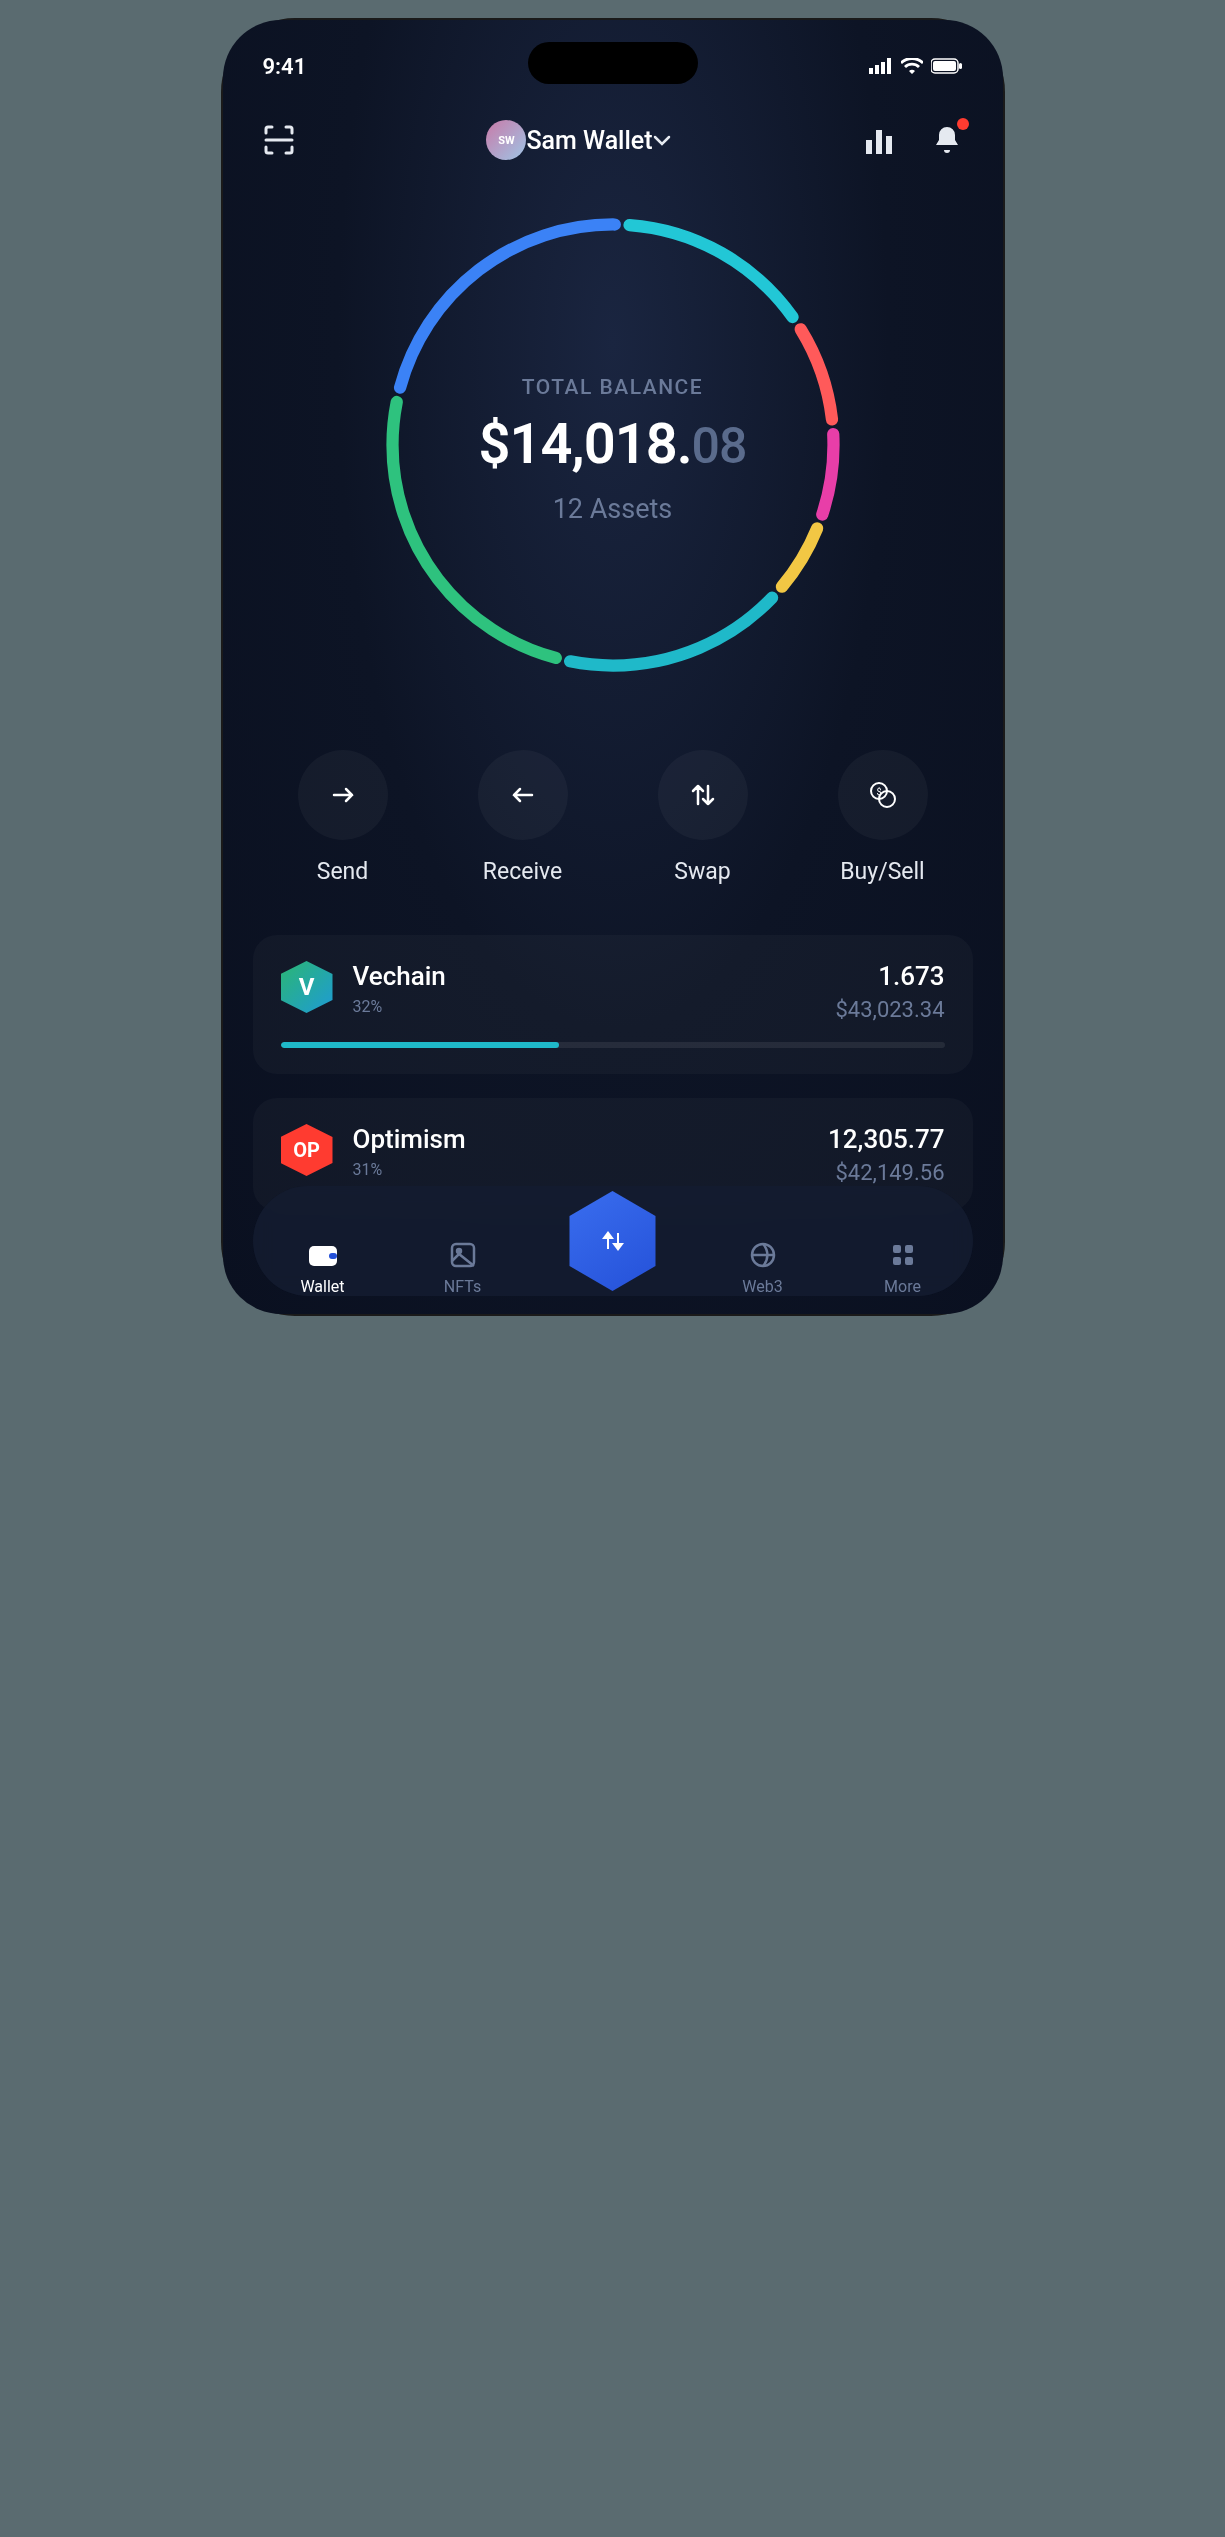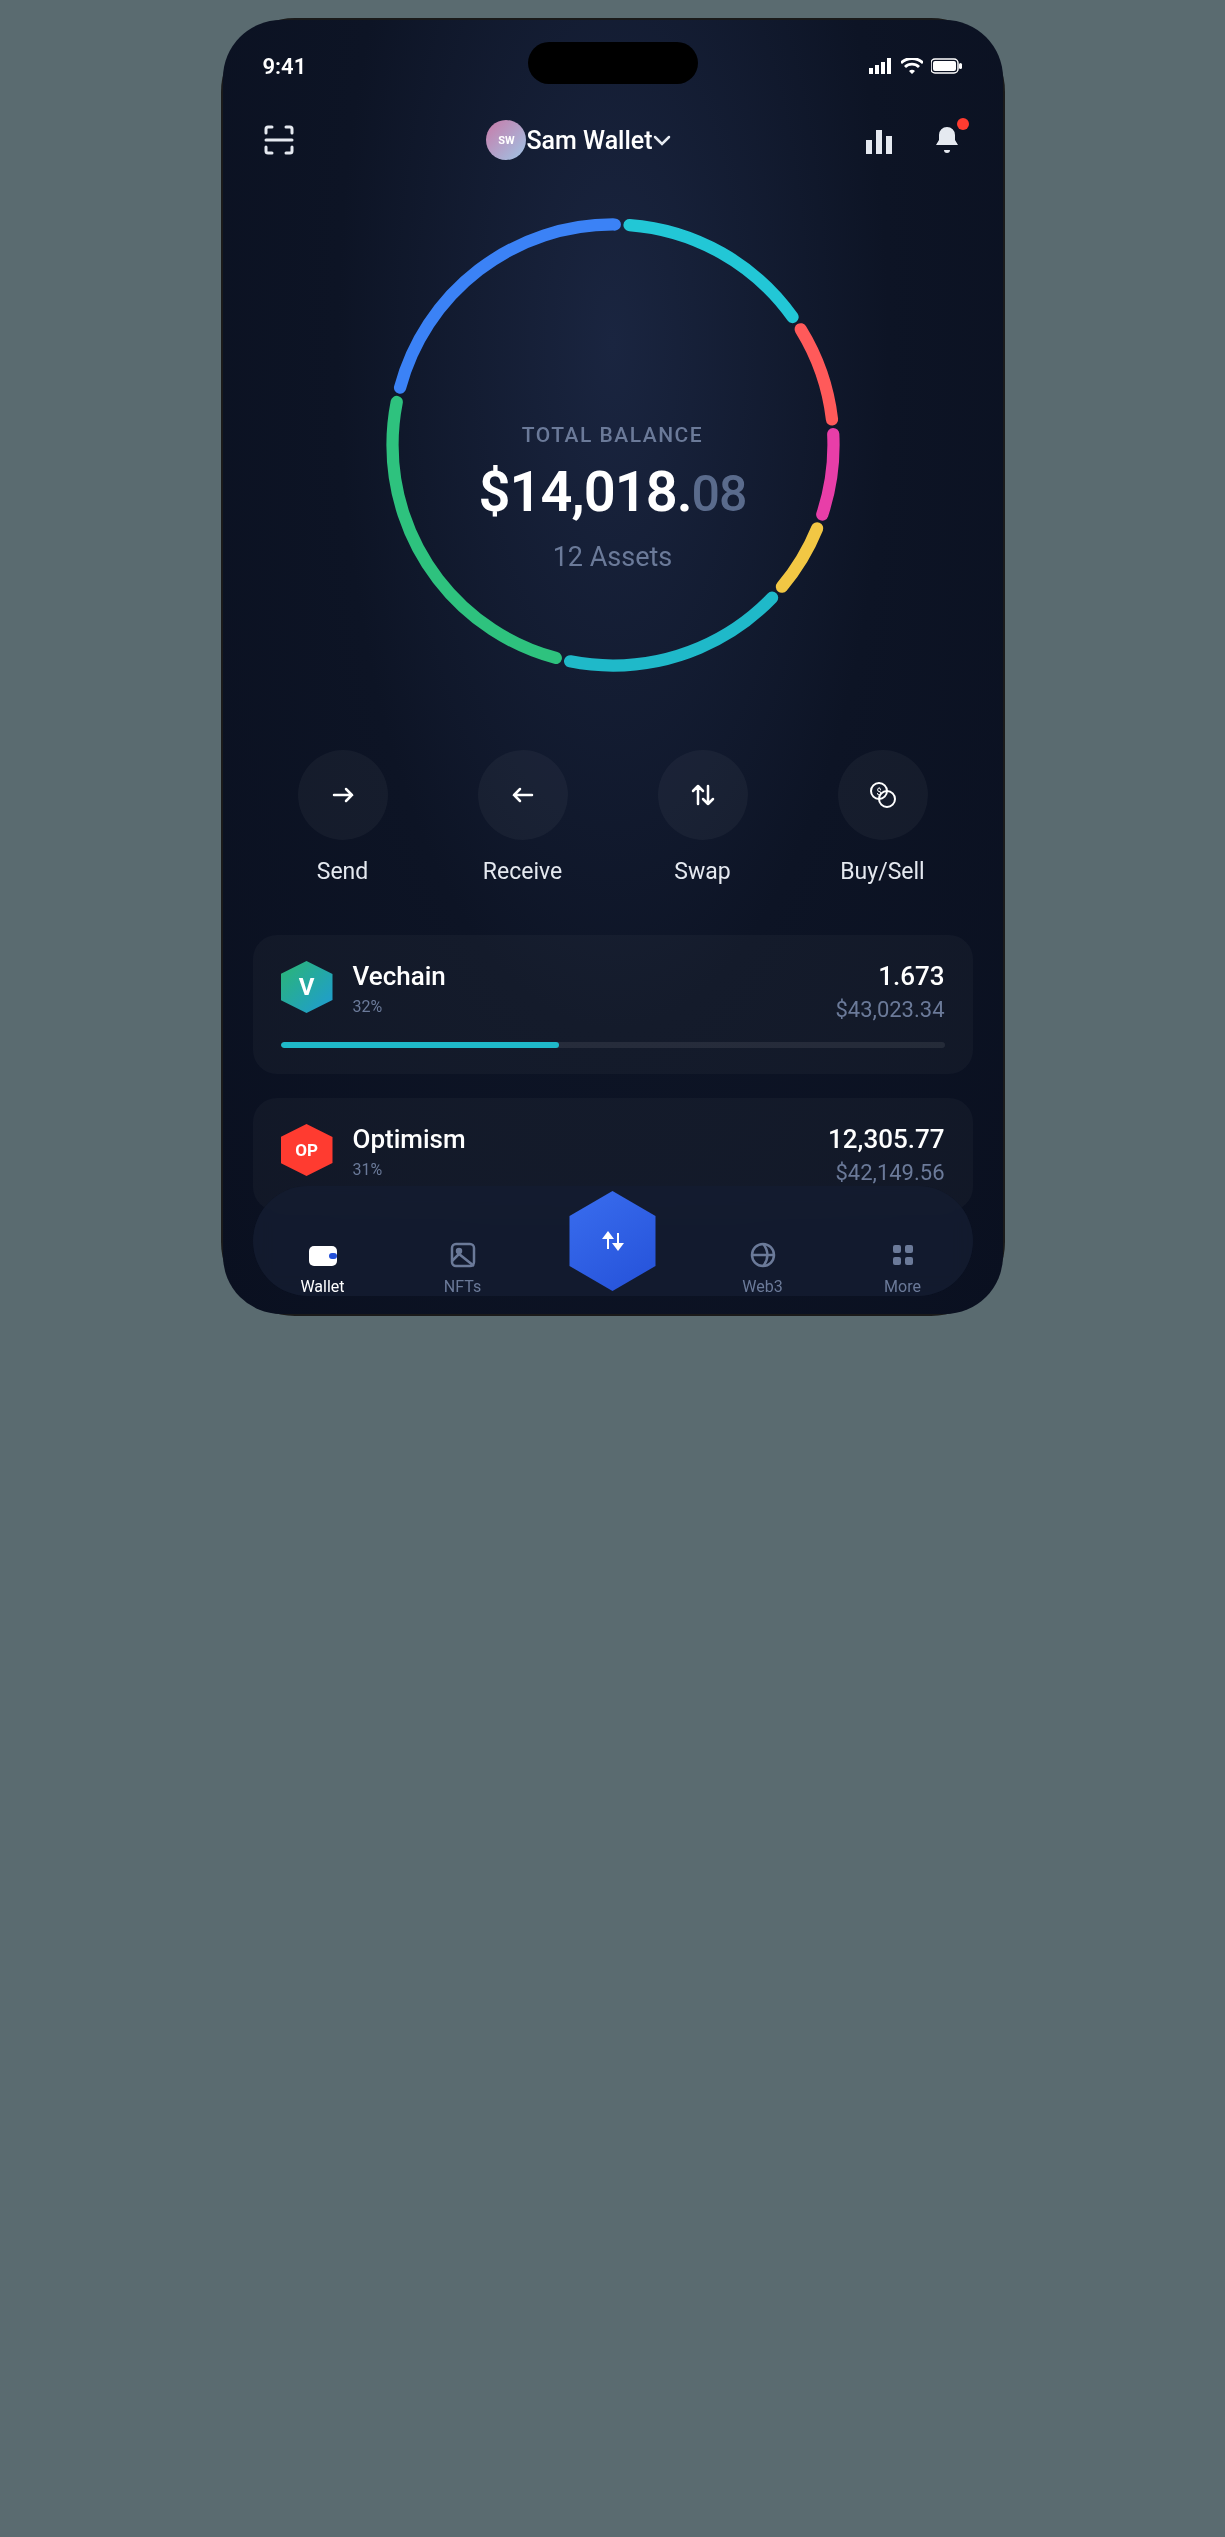--- a/index.html
+++ b/index.html
@@ -10,21 +10,21 @@
   .status-bar { display:flex; justify-content:space-between; align-items:center; padding:22px 40px 0; height:70px; font-size:22px; font-weight:600; }
   .status-icons { display:flex; gap:8px; align-items:center; }
   .header { display:flex; align-items:center; justify-content:space-between; padding:30px 36px 20px; }
   .header-icon { width:40px; height:40px; display:flex; align-items:center; justify-content:center; color:#e5e9f0; }
   .wallet-selector { display:flex; align-items:center; font-size:25px; font-weight:500; }
   .avatar { width:40px; height:40px; border-radius:50%; background:linear-gradient(135deg,#c97aa8,#9ec5e6); display:flex; align-items:center; justify-content:center; font-size:11px; font-weight:700; color:#fff; }
   .header-right { display:flex; gap:28px; align-items:center; }
   .bell-wrap { position:relative; }
   .bell-dot { position:absolute; top:-2px; right:-2px; width:12px; height:12px; background:#ff3b30; border-radius:50%; }
   .donut-wrap { display:flex; justify-content:center; padding:20px 0 30px; position:relative; }
-  .donut-center { position:absolute; top:50%; left:50%; transform:translate(-50%,-50%); text-align:center;margin-top:48px; }
+  .donut-center { position:absolute; top:50%; left:50%; transform:translate(-50%,-50%); text-align:center; }
   .total-label { font-size:21px; color:#6b7a99; letter-spacing:1.5px; font-weight:500; margin-bottom:12px; }
   .total-amount { font-size:56px; font-weight:600; letter-spacing:-1px; }
   .total-amount .cents { color:#5a6b8c; font-weight:500; font-size:50px; }
   .assets-count { font-size:27px; color:#6b7a99; margin-top:16px; }
   .actions { display:flex; justify-content:space-around; padding:30px 30px 50px; }
   .action { display:flex; flex-direction:column; align-items:center; gap:18px; }
   .action-btn { width:90px; height:90px; border-radius:50%; background:rgba(255,255,255,0.04); display:flex; align-items:center; justify-content:center; }
   .action-label { font-size:23px; color:#e5e9f0; }
   .portfolio-head { display:flex; justify-content:space-between; align-items:center; padding:10px 36px 24px; }
   .portfolio-title { font-size:32px; font-weight:600; }
@@ -178,21 +178,21 @@
                 <div class="asset-val">$43,023.34</div>
               </div>
             </div>
           </div>
           <div class="progress">
             <div class="progress-fill" style="width:42%;background:#1fb9c9;"></div>
           </div>
         </div>
         <div class="asset-card">
           <div class="asset-row">
-            <div class="asset-icon hexagon" style="background:#ff3b30;display:flex;align-items:center;justify-content:center;color:#fff;font-weight:700;font-size:17px;">OP</div>
+            <div class="asset-icon hexagon" style="background:#ff3b30;display:flex;align-items:center;justify-content:center;color:#fff;font-weight:700;font-size:20px;">OP</div>
             <div class="asset-info">
               <div>
                 <div class="asset-name">Optimism</div>
                 <div class="asset-pct">31%</div>
               </div>
               <div class="asset-right">
                 <div class="asset-qty">12,305.77</div>
                 <div class="asset-val">$42,149.56</div>
               </div>
             </div>

